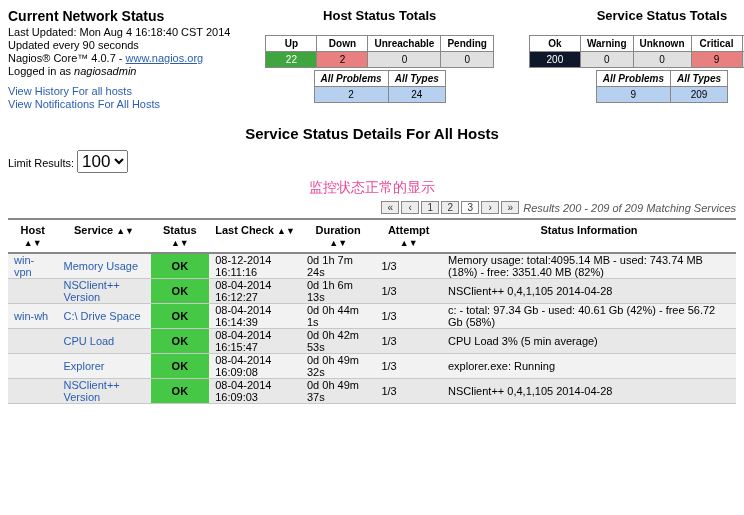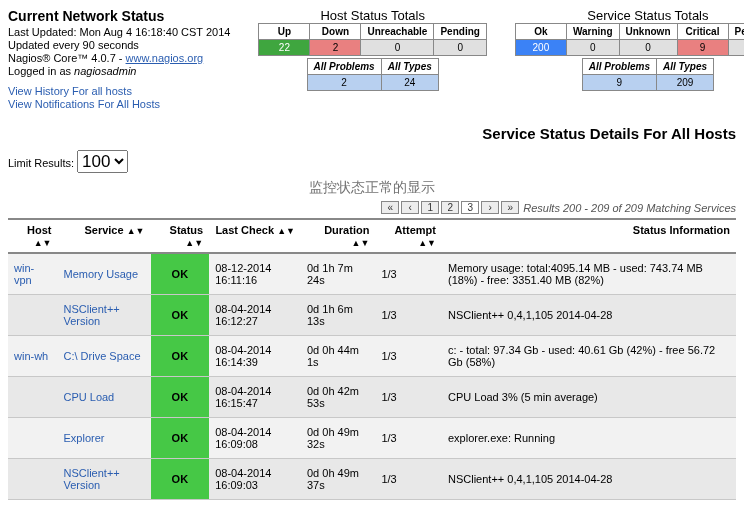--- a/index.html
+++ b/index.html
@@ -1,46 +1,46 @@
 <!DOCTYPE html>
 <html><head>
 <meta charset="utf-8">
 <style>
 body{font-family:Verdana,Arial,sans-serif;font-size:11px;margin:0;padding:8px;color:#000;background:#fff;width:728px}
 a{color:#2A5DB0;text-decoration:underline;cursor:pointer}
-.top{display:flex;align-items:flex-start;gap:28px}
+.top{display:flex;align-items:flex-start;gap:35px}
 .cns{flex:0 0 auto;max-width:230px}
 .cns .ttl{font-size:14px;font-weight:bold;margin-bottom:2px}
 .cns .line{margin:1px 0}
 .tbl-wrap{flex:1;text-align:center}
-.tbl-wrap .ttl{font-size:13px;font-weight:normal;margin-bottom:0}
+.tbl-wrap .ttl{font-size:13px;font-weight:bold;margin-bottom:12px}
 table.st{border-collapse:collapse;margin:0 auto}
 table.st th,table.st td{border:1px solid #888;padding:2px 6px;font-size:10px;text-align:center;min-width:38px}
 table.st th{font-weight:bold;background:#fff}
 .c-up{background:#3FA63F;color:#fff}
 .c-down{background:#E98080}
 .c-warn{background:#E0E0E0}
 .c-unk{background:#E0E0E0}
 .c-crit{background:#E98080}
 .c-pend{background:#E0E0E0}
-.c-ok{background:#3b82f6;color:#fff}
+.c-ok{background:#0f172a;color:#fff}
 .prob-row td{background:#B8D0F0}
 .links{margin-top:8px}
 .links a{display:block;margin:1px 0;text-decoration:none;color:#2A5DB0}
-h2.main{font-size:15px;font-weight:bold;text-align:right;margin:14px 0 8px 0}
+h2.main{font-size:15px;font-weight:bold;text-align:center;margin:14px 0 8px 0}
 .limit{margin:6px 0;font-size:11px}
 .limit select{font-size:17px}
-.red-note{color:#737373;text-align:center;font-size:14px;margin:4px 0;font-family:"Microsoft YaHei",SimSun,sans-serif}
+.red-note{color:#ec4899;text-align:center;font-size:14px;margin:4px 0;font-family:"Microsoft YaHei",SimSun,sans-serif}
 .pager-row{display:flex;justify-content:flex-end;align-items:center;gap:4px;font-style:italic;font-size:11px;color:#555}
 .pager{display:inline-flex;gap:2px;font-style:normal}
 .pager span{border:1px solid #888;padding:0 3px;font-size:10px;background:#EDEDED;cursor:pointer;color:#333;min-width:10px;text-align:center}
 .pager span.cur{background:#fff}
 table.svc{border-collapse:collapse;width:100%;margin-top:4px}
-table.svc th{background:#fff;border-top:2px solid #888;border-bottom:2px solid #888;text-align:right;font-size:11px;padding:4px 6px;vertical-align:top}
-table.svc td{border-top:1px solid #C8C8C8;border-bottom:1px solid #C8C8C8;padding:8px 6px;font-size:11px;vertical-align:middle}
+table.svc th{background:#fff;border-top:2px solid #888;border-bottom:2px solid #888;text-align:center;font-size:11px;padding:4px 6px;vertical-align:top}
+table.svc td{border-top:1px solid #C8C8C8;border-bottom:1px solid #C8C8C8;padding:0 6px;font-size:11px;vertical-align:middle}
 table.svc tbody tr:nth-child(odd) td{background:#F2F2F2}
 table.svc tbody tr:nth-child(even) td{background:#E8E8E8}
 table.svc td.status-ok{background:#46C846!important;text-align:center;font-weight:bold;color:#000}
 .svc a{text-decoration:none}
 .sort{font-size:9px;white-space:nowrap}
 .sort .u::before{content:"▲"}
 .sort .d::before{content:"▼"}
 .ico{display:inline-block;border:1px solid #666;font-size:9px;padding:0 1px;margin-left:2px;background:#fff}
 </style>
 </head>

